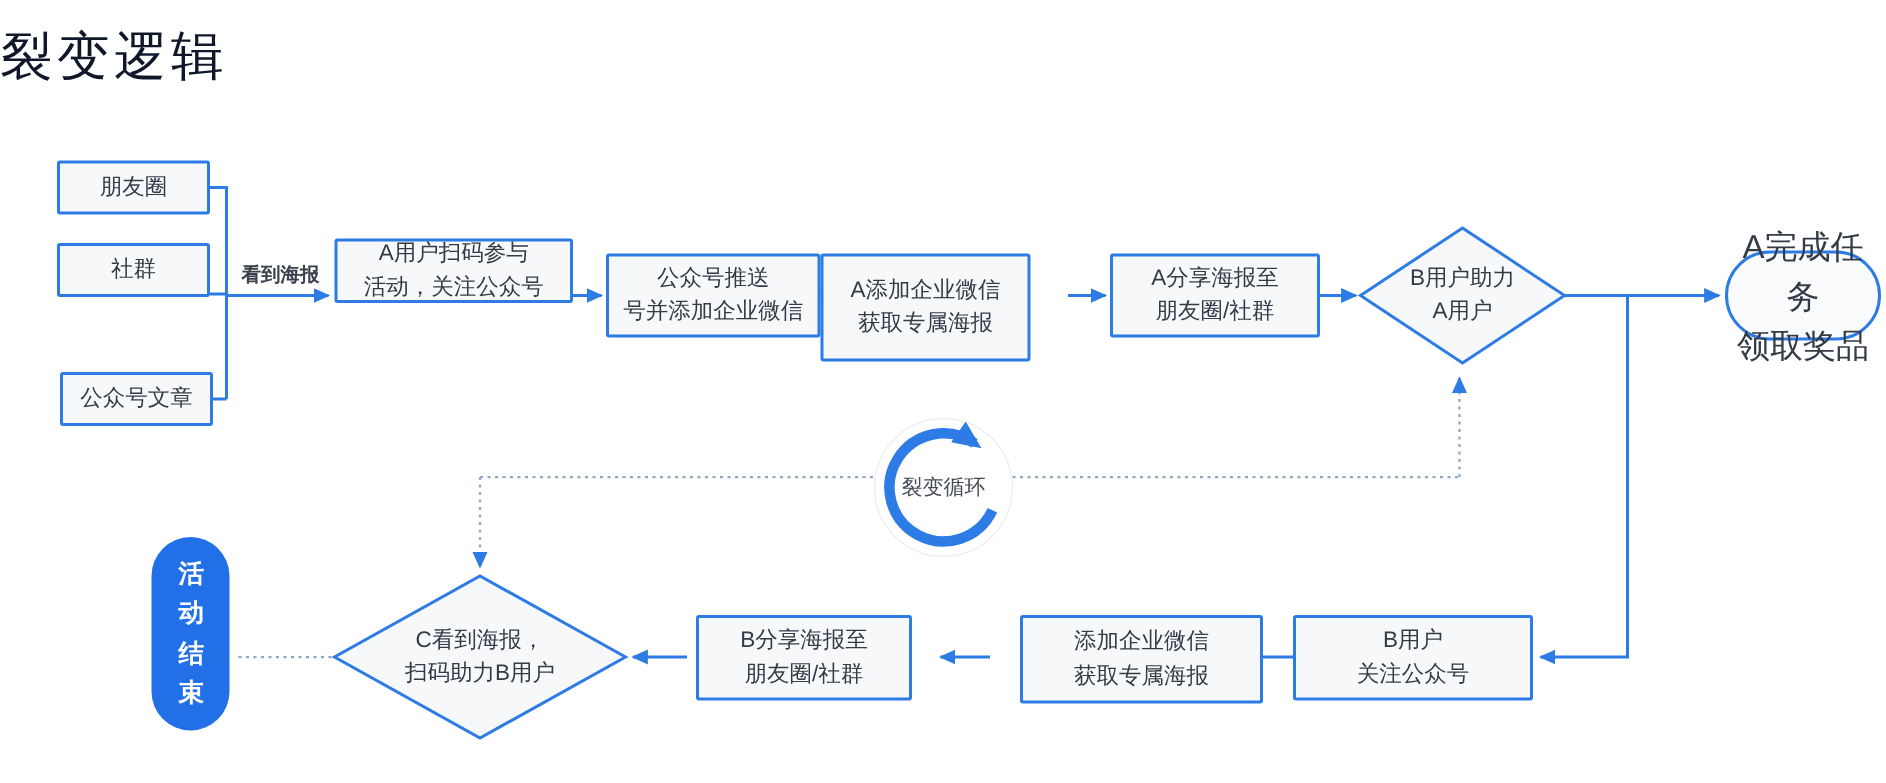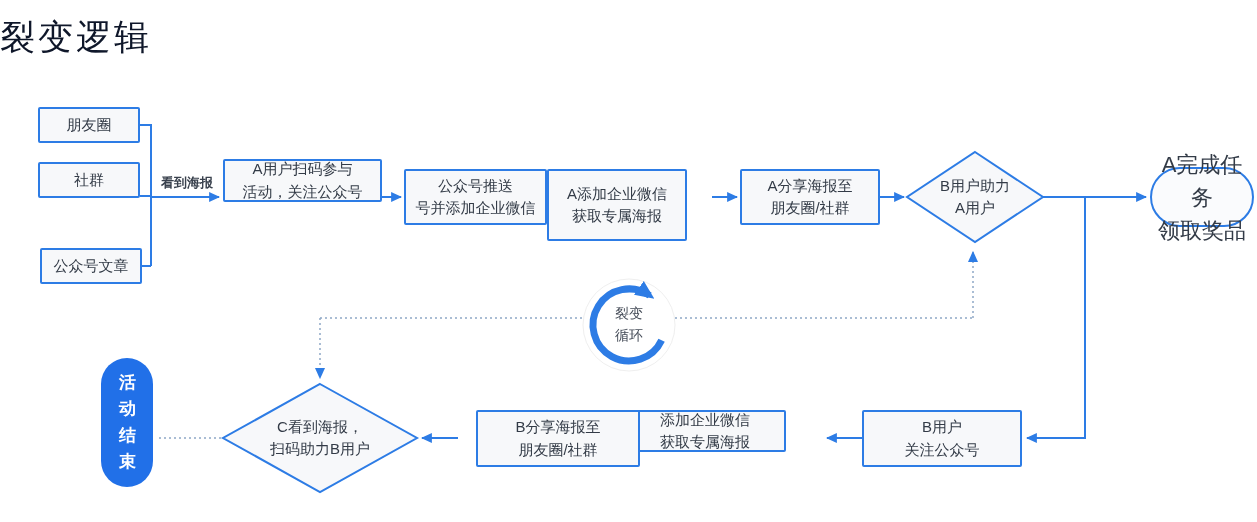--- a/index.html
+++ b/index.html
@@ -40,21 +40,21 @@
   .edge-label.small{font-size:12.5px;}
   .pill{
     position:absolute;z-index:2;background:var(--pill_fill);border-radius:26px;
     display:flex;align-items:center;justify-content:center;
   }
   .pill-text{
     width:18px;word-break:break-all;text-align:right;color:#fff;
     font-size:17px;font-weight:700;line-height:1.55;
   }
   .loop-label{
-    position:absolute;z-index:2;display:flex;flex-direction:column;align-items:center;
+    position:absolute;z-index:2;display:flex;align-items:center;
     justify-content:center;font-size:14px;font-weight:500;color:#444b57;line-height:1.55;
   }
 </style>
 </head>
 <body>
 
 <div class="stage">
 
   <h1 class="title">裂变逻辑</h1>
 
@@ -139,25 +139,25 @@
 
   <div class="node oval" style="left:1150px;top:167px;width:104px;height:60px">
     <span>A完成任务</span>
     <span>领取奖品</span>
   </div>
 
   <div class="node box" style="left:862px;top:410px;width:160px;height:57px">
     <span>B用户</span>
     <span>关注公众号</span>
   </div>
-  <div class="node box" style="left:624px;top:410px;width:162px;height:42px">
+  <div class="node box" style="left:680px;top:410px;width:162px;height:59px">
     <span>添加企业微信</span>
     <span>获取专属海报</span>
   </div>
-  <div class="node box" style="left:476px;top:410px;width:164px;height:57px">
+  <div class="node box" style="left:464px;top:410px;width:144px;height:57px">
     <span>B分享海报至</span>
     <span>朋友圈/社群</span>
   </div>
 
   <div class="node dtext" style="left:240px;top:412px;width:160px;height:52px">
     <span>C看到海报，</span>
     <span>扫码助力B用户</span>
   </div>
 
   <div class="loop-label" style="left:599px;top:300px;width:60px;height:50px">

